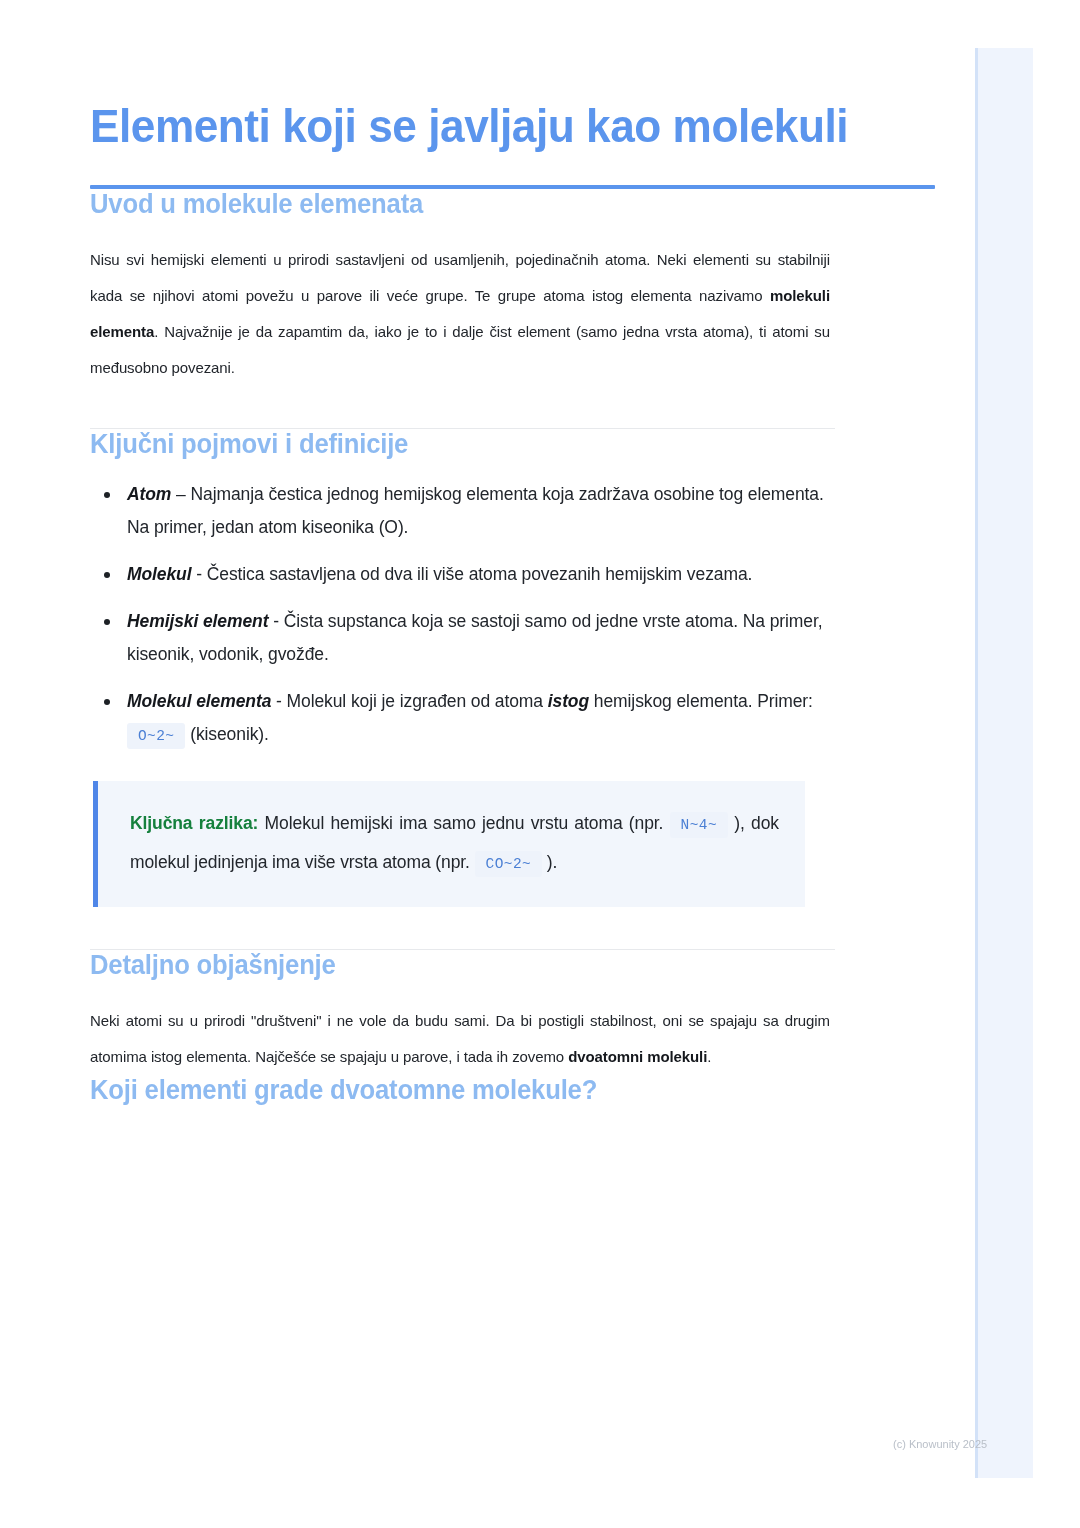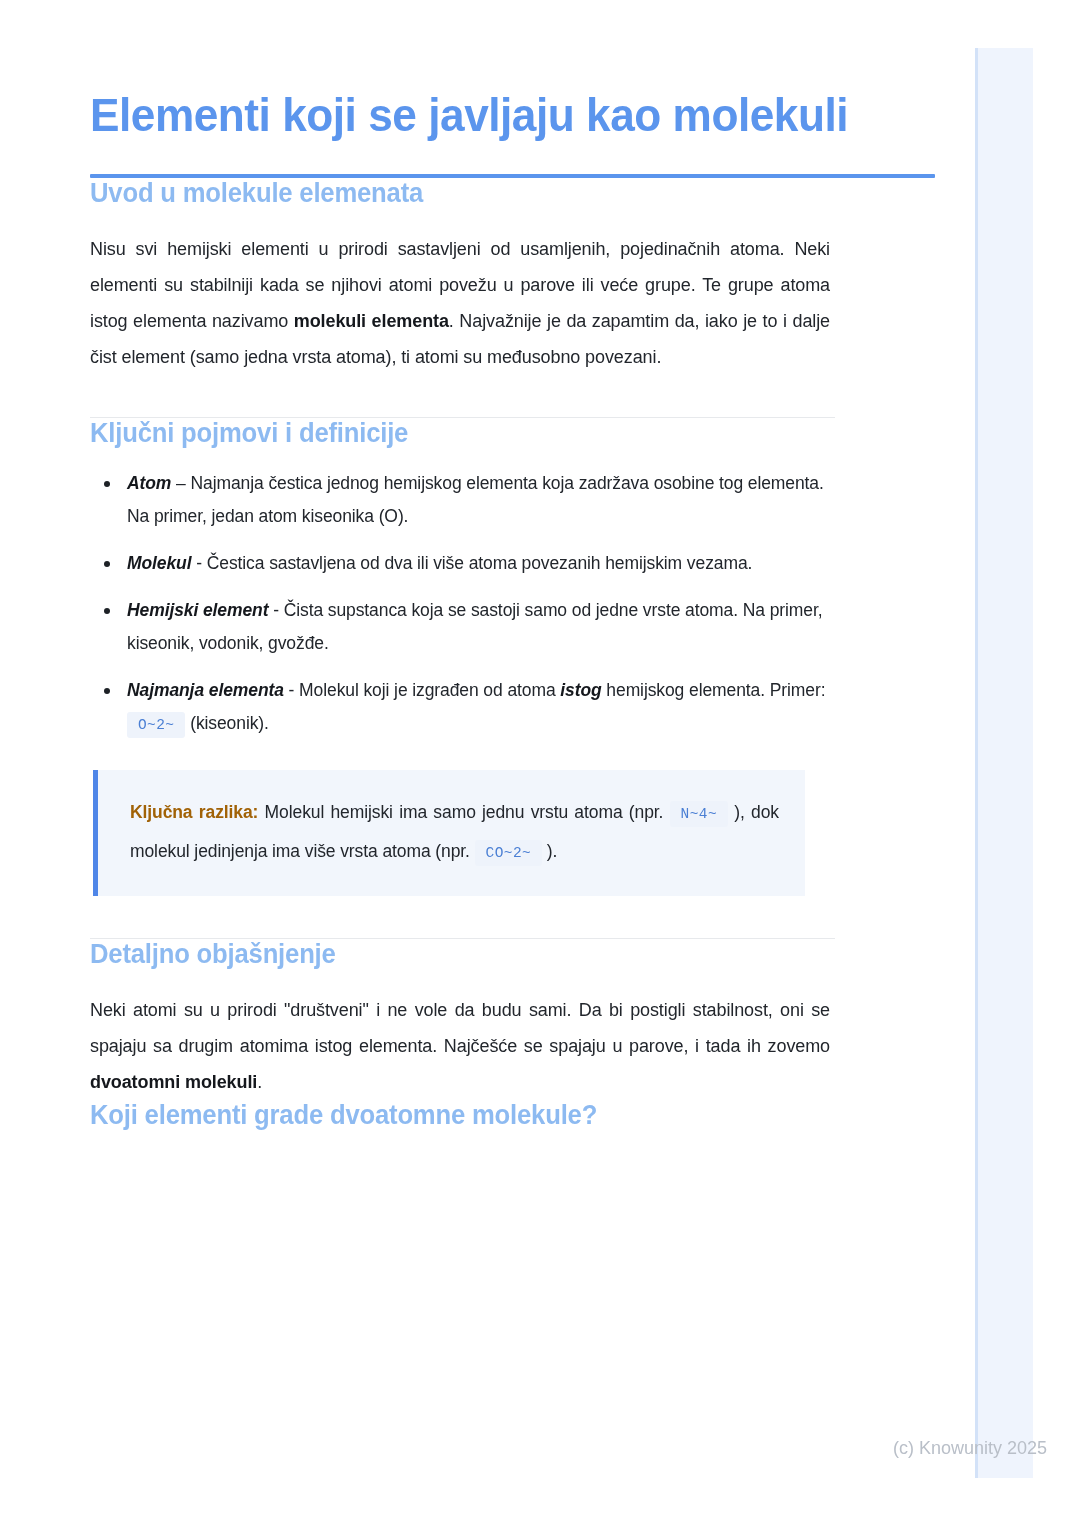--- a/index.html
+++ b/index.html
@@ -22,21 +22,21 @@
     left: 975px;
     width: 55px;
     height: 1430px;
     background: #eff4fd;
     border-left: 3px solid #d3e2f8;
   }
 
   
   #doc {
     position: absolute;
-    top: 0;
+    top: 11px;
     left: 0;
     width: 1020px;
     padding: 0;
   }
 
   .inner {
     padding: 86px 0 0 90px;
     width: 845px;
   }
 
@@ -70,21 +70,21 @@
     transform: scaleX(0.95);
     transform-origin: left center;
   }
   .h-intro      { margin-top: 52px; }
   .h-key        { margin-top: 60px; }
   .h-detail     { margin-top: 56px; }
   .h-which      { margin-top: 58px; }
 
   
   p.body-text {
-    font-size: 18px;
+    font-size: 15px;
     line-height: 36px;
     color: #22262c;
     text-align: justify;
     margin: 22px 0 0 0;
     width: 740px;
     letter-spacing: -0.1px;
   }
   p.body-text b { font-weight: 700; color: #15181d; }
 
   
@@ -147,28 +147,28 @@
     box-sizing: border-box;
   }
   .callout p {
     margin: 0;
     font-size: 17.5px;
     line-height: 37px;
     color: #22262c;
     text-align: justify;
     letter-spacing: -0.1px;
   }
-  .callout b { font-weight: 700; color: #a16207; }
+  .callout b { font-weight: 700; color: #15803d; }
 
   
   #watermark {
     position: absolute;
     top: 1438px;
     left: 893px;
-    font-size: 18px;
+    font-size: 11px;
     color: #b9bfc8;
     font-family: "Liberation Sans", sans-serif;
     white-space: nowrap;
     z-index: 5;
   }
 </style>
 </head>
 <body>
 
 <div id="right-panel"></div>
@@ -186,21 +186,21 @@
 
     <h2 class="section-h h-key">Ključni pojmovi i definicije</h2>
 
     <ul class="term-list">
       <li><b>Atom</b><span> – </span><span>Najmanja čestica jednog hemijskog elementa koja zadržava osobine tog elementa. Na primer, jedan atom kiseonika (O).</span></li>
 
       <li><b>Molekul</b><span> - </span><span>Čestica sastavljena od dva ili više atoma povezanih hemijskim vezama.</span></li>
 
       <li><b>Hemijski element</b><span> - </span><span>Čista supstanca koja se sastoji samo od jedne vrste atoma. Na primer, kiseonik, vodonik, gvožđe.</span></li>
 
-      <li><b>Najmanja elementa</b><span> - </span><span>Molekul koji je izgrađen od atoma </span><b>istog</b><span> hemijskog elementa. Primer: </span><code class="chem">O~2~</code><span> (kiseonik).</span></li>
+      <li><b>Molekul elementa</b><span> - </span><span>Molekul koji je izgrađen od atoma </span><b>istog</b><span> hemijskog elementa. Primer: </span><code class="chem">O~2~</code><span> (kiseonik).</span></li>
 
     </ul>
 
     <div class="callout">
       <p><b>Ključna razlika:</b><span> Molekul hemijski ima samo jednu vrstu atoma (npr. </span><code class="chem">N~4~</code><span> ), dok molekul jedinjenja ima više vrsta atoma (npr. </span><code class="chem">CO~2~</code><span> ).</span></p>
     </div>
 
     <div class="divider"></div>
 
     <h2 class="section-h h-detail">Detaljno objašnjenje</h2>

